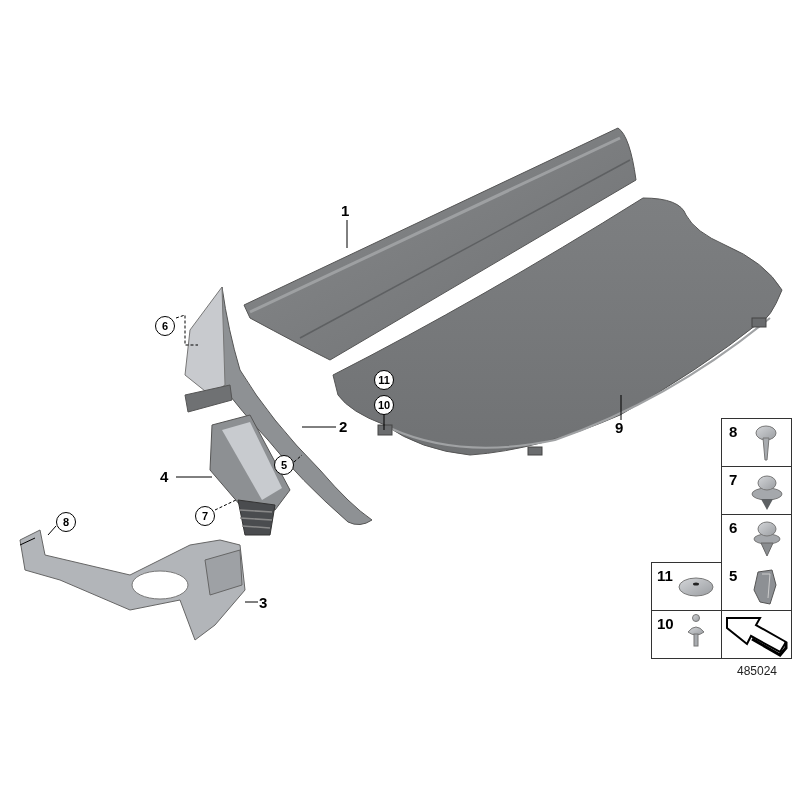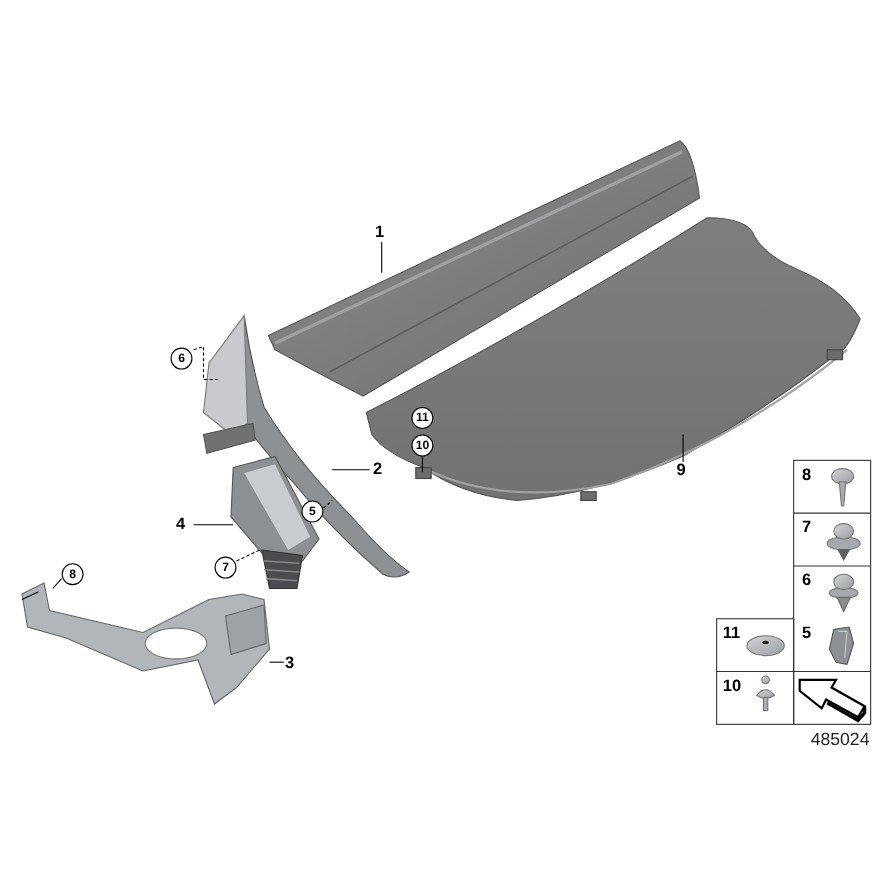--- a/index.html
+++ b/index.html
@@ -2,21 +2,21 @@
 <html><head>
 <meta charset="utf-8">
 <style>
   html, body { margin: 0; padding: 0; background: #ffffff; }
   #stage { position: relative; width: 800px; height: 800px; overflow: hidden; background: #fff; font-family: "Liberation Sans", sans-serif; }
   svg.art { position: absolute; left: 0; top: 0; }
   .callout { position: absolute; font-weight: bold; font-size: 15px; color: #000; line-height: 1; }
   .circ { position: absolute; width: 20px; height: 20px; border: 1.5px solid #000; border-radius: 50%; background: #fff;
           font-size: 11px; font-weight: bold; display: flex; align-items: center; justify-content: center; color: #000; box-sizing: border-box; }
   .cell-num { position: absolute; font-weight: bold; font-size: 15px; color: #000; }
-  .diagram-id { position: absolute; font-size: 16px; color: #222; }
+  .diagram-id { position: absolute; font-size: 12px; color: #222; }
 </style>
 </head>
 <body>
 
 <div id="stage">
 
   <svg class="art" width="800" height="800" viewBox="0 0 800 800">
     <defs>
       <linearGradient id="g1" x1="0" y1="0" x2="1" y2="1">
         <stop offset="0" stop-color="#8a8c8e"></stop>

